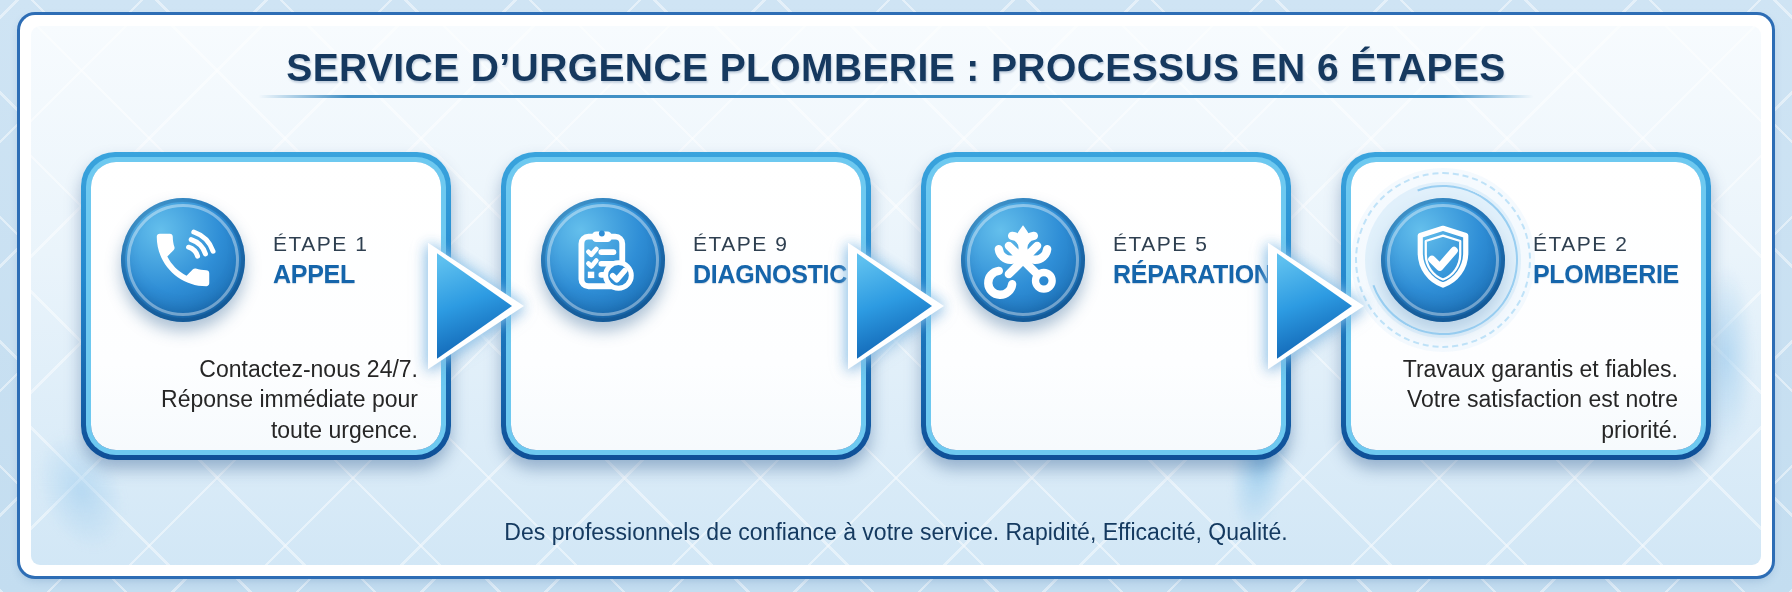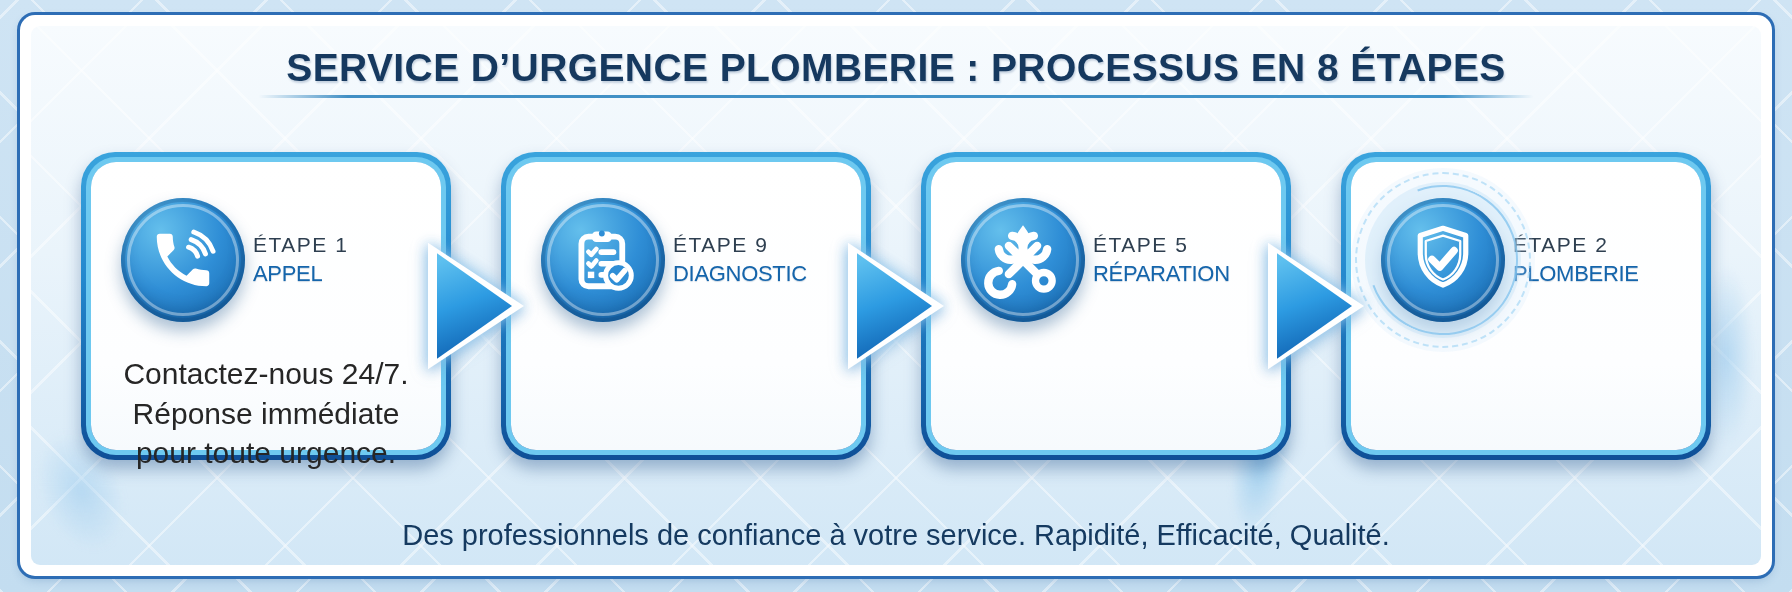--- a/index.html
+++ b/index.html
@@ -83,60 +83,60 @@
     content:""; position:absolute; inset:6px; border-radius:50%;
     border:3px solid rgba(255,255,255,.38); pointer-events:none;
   }
   .badge.halo { box-shadow:inset 0 0 0 4px rgba(9,58,110,.22), inset 0 -10px 16px rgba(5,45,95,.3),
                 0 0 0 16px rgba(180,220,245,.3), 0 0 0 30px rgba(200,230,248,.18), 0 9px 16px rgba(21,76,133,.3); }
   .ring { position:absolute; border-radius:50%; pointer-events:none; }
   .ring.r1 { inset:-13px; border:2px solid rgba(130,195,238,.75); border-left-color:transparent; transform:rotate(25deg); }
   .ring.r2 { inset:-26px; border:2px dashed rgba(155,210,244,.6); }
   .badge svg { display:block; }
 
-  .labels { margin-left:8px; min-width:0; }
+  .labels { margin-left:28px; min-width:0; }
   .step-label { font-size:21px; letter-spacing:1.5px; color:#2e3f50; }
-  .step-name  { margin-top:4px; font-size:22px; font-weight:normal; letter-spacing:-.3px;
+  .step-name  { margin-top:4px; font-size:25px; font-weight:bold; letter-spacing:-.3px;
                 color:#1565ab; text-shadow:0 1px 1px rgba(20,70,120,.2); }
 
   .step-desc {
-    margin:32px auto 0; width:304px; text-align:center;
-    font-size:30px; line-height:1.32; color:#262626;
+    margin:32px auto 0; width:304px; text-align:right;
+    font-size:23px; line-height:1.32; color:#262626;
   }
 
   
   .arrow-slot { position:relative; width:50px; height:308px; flex:0 0 auto; }
   .arrow {
     position:absolute; left:50%; top:50%; transform:translate(-50%,-50%);
     width:96px; height:132px; z-index:5;
     filter:drop-shadow(0 0 7px rgba(150,205,242,.95)) drop-shadow(0 3px 6px rgba(60,120,180,.35));
   }
   .arrow-white, .arrow-fill { position:absolute; clip-path:polygon(0% 2%, 100% 50%, 0% 98%); }
   .arrow-white { inset:0; background:#ffffff; }
   .arrow-fill  { left:9px; right:12px; top:11px; bottom:11px;
     background:linear-gradient(160deg,#5ec0ef 8%,#2d9be2 45%,#0b5aab 92%); }
 
   
   .footer {
     position:absolute; top:493px; left:0; width:100%; margin:0;
-    text-align:center; font-size:29px; color:#153a60;
+    text-align:center; font-size:23px; color:#153a60;
   }
 </style>
 </head>
 <body>
 
 <div class="stage">
   <div class="frame">
     <div class="panel">
 
       <div class="water w1"></div>
       <div class="water w2"></div>
       <div class="water w3"></div>
 
-      <h1 class="title">SERVICE D’URGENCE PLOMBERIE : PROCESSUS EN 8 ÉTAPES</h1>
+      <h1 class="title">SERVICE D’URGENCE PLOMBERIE : PROCESSUS EN 6 ÉTAPES</h1>
       <div class="title-underline"></div>
 
       <div class="cards-row">
 
         <div class="card">
           <div class="card-face">
             <div class="card-top">
               <div class="badge">
                 <svg width="70" height="70" viewBox="0 0 24 24">
                   <path fill="#fff" d="M6.62 10.79c1.44 2.83 3.76 5.15 6.59 6.59l2.2-2.2c.27-.27.67-.36 1.02-.24 1.12.37 2.33.57 3.57.57.55 0 1 .45 1 1V20c0 .55-.45 1-1 1-9.39 0-17-7.61-17-17 0-.55.45-1 1-1h3.5c.55 0 1 .45 1 1 0 1.25.2 2.45.57 3.57.11.35.03.74-.25 1.02l-2.2 2.2z"></path>
@@ -233,20 +233,21 @@
                   <path d="M24 4.5l14 4.4v10.6c0 9.3-5.8 17-14 19.9-8.2-2.9-14-10.6-14-19.9V8.9L24 4.5z" fill="none" stroke="#fff" stroke-width="3.2" stroke-linejoin="round"></path>
                   <path d="M24 9l10.6 3.3v8.2c0 7.2-4.4 13.2-10.6 15.5-6.2-2.3-10.6-8.3-10.6-15.5v-8.2L24 9z" fill="none" stroke="#fff" stroke-width="1.4" stroke-linejoin="round"></path>
                   <path d="M17.2 23.6l4.8 4.8 8.8-10.2" fill="none" stroke="#fff" stroke-width="4.6" stroke-linecap="round" stroke-linejoin="round"></path>
                 </svg>
               </div>
               <div class="labels">
                 <div class="step-label">ÉTAPE 2</div>
                 <div class="step-name">PLOMBERIE</div>
               </div>
             </div>
+            <p class="step-desc">Travaux garantis et fiables. Votre satisfaction est notre priorité.</p>
           </div>
         </div>
 
       </div>
 
       <p class="footer">Des professionnels de confiance à votre service. Rapidité, Efficacité, Qualité.</p>
 
     </div>
   </div>
 </div>

